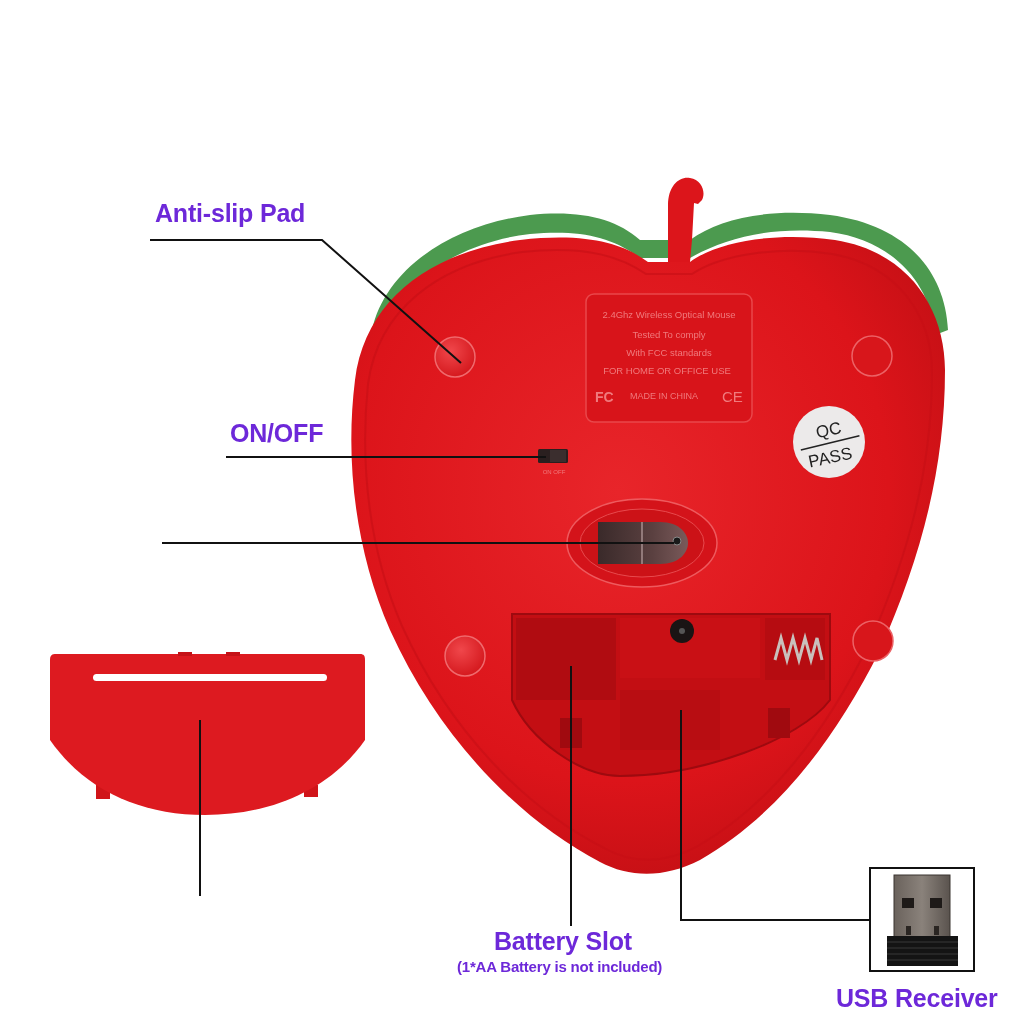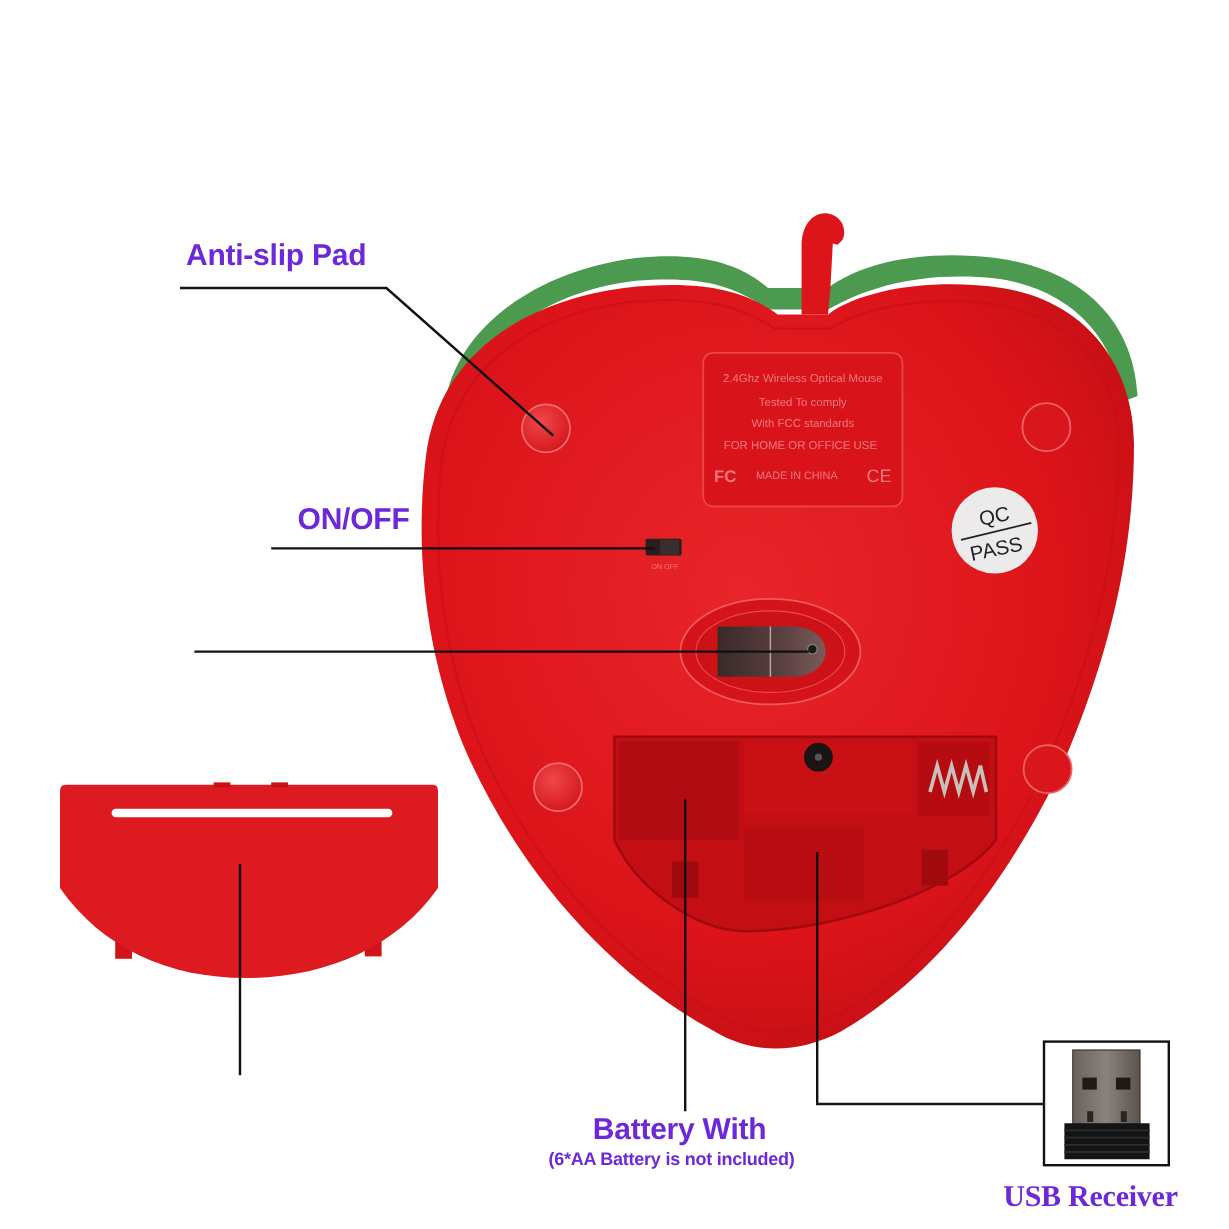--- a/index.html
+++ b/index.html
@@ -150,18 +150,18 @@
     <polyline points="150,240 322,240 461,363"></polyline>
     <line x1="226" y1="457" x2="546" y2="457"></line>
     <line x1="162" y1="543" x2="674" y2="543"></line>
     <line x1="200" y1="720" x2="200" y2="896"></line>
     <line x1="571" y1="666" x2="571" y2="926"></line>
     <polyline points="681,710 681,920 870,920"></polyline>
   </g>
 </svg>
 
   <div class="label label-lg" style="left:155px; top:199px;">Anti-slip Pad</div>
-  <div class="label label-lg" style="left:248px; top:419px;">ON/OFF</div>
-  <div class="label label-lg" style="left:494px; top:927px;">Battery With</div>
-  <div class="label label-sm" style="left:457px; top:958px;">(6*AA Battery is not included)</div>
-  <div class="label label-lg" style="left:836px; top:984px;font-family:Liberation Serif, serif;">USB Receiver</div>
+  <div class="label label-lg" style="left:230px; top:419px;">ON/OFF</div>
+  <div class="label label-lg" style="left:494px; top:927px;">Battery Slot</div>
+  <div class="label label-sm" style="left:457px; top:958px;">(1*AA Battery is not included)</div>
+  <div class="label label-lg" style="left:836px; top:984px;">USB Receiver</div>
 
 </div>
 
 </body></html>

